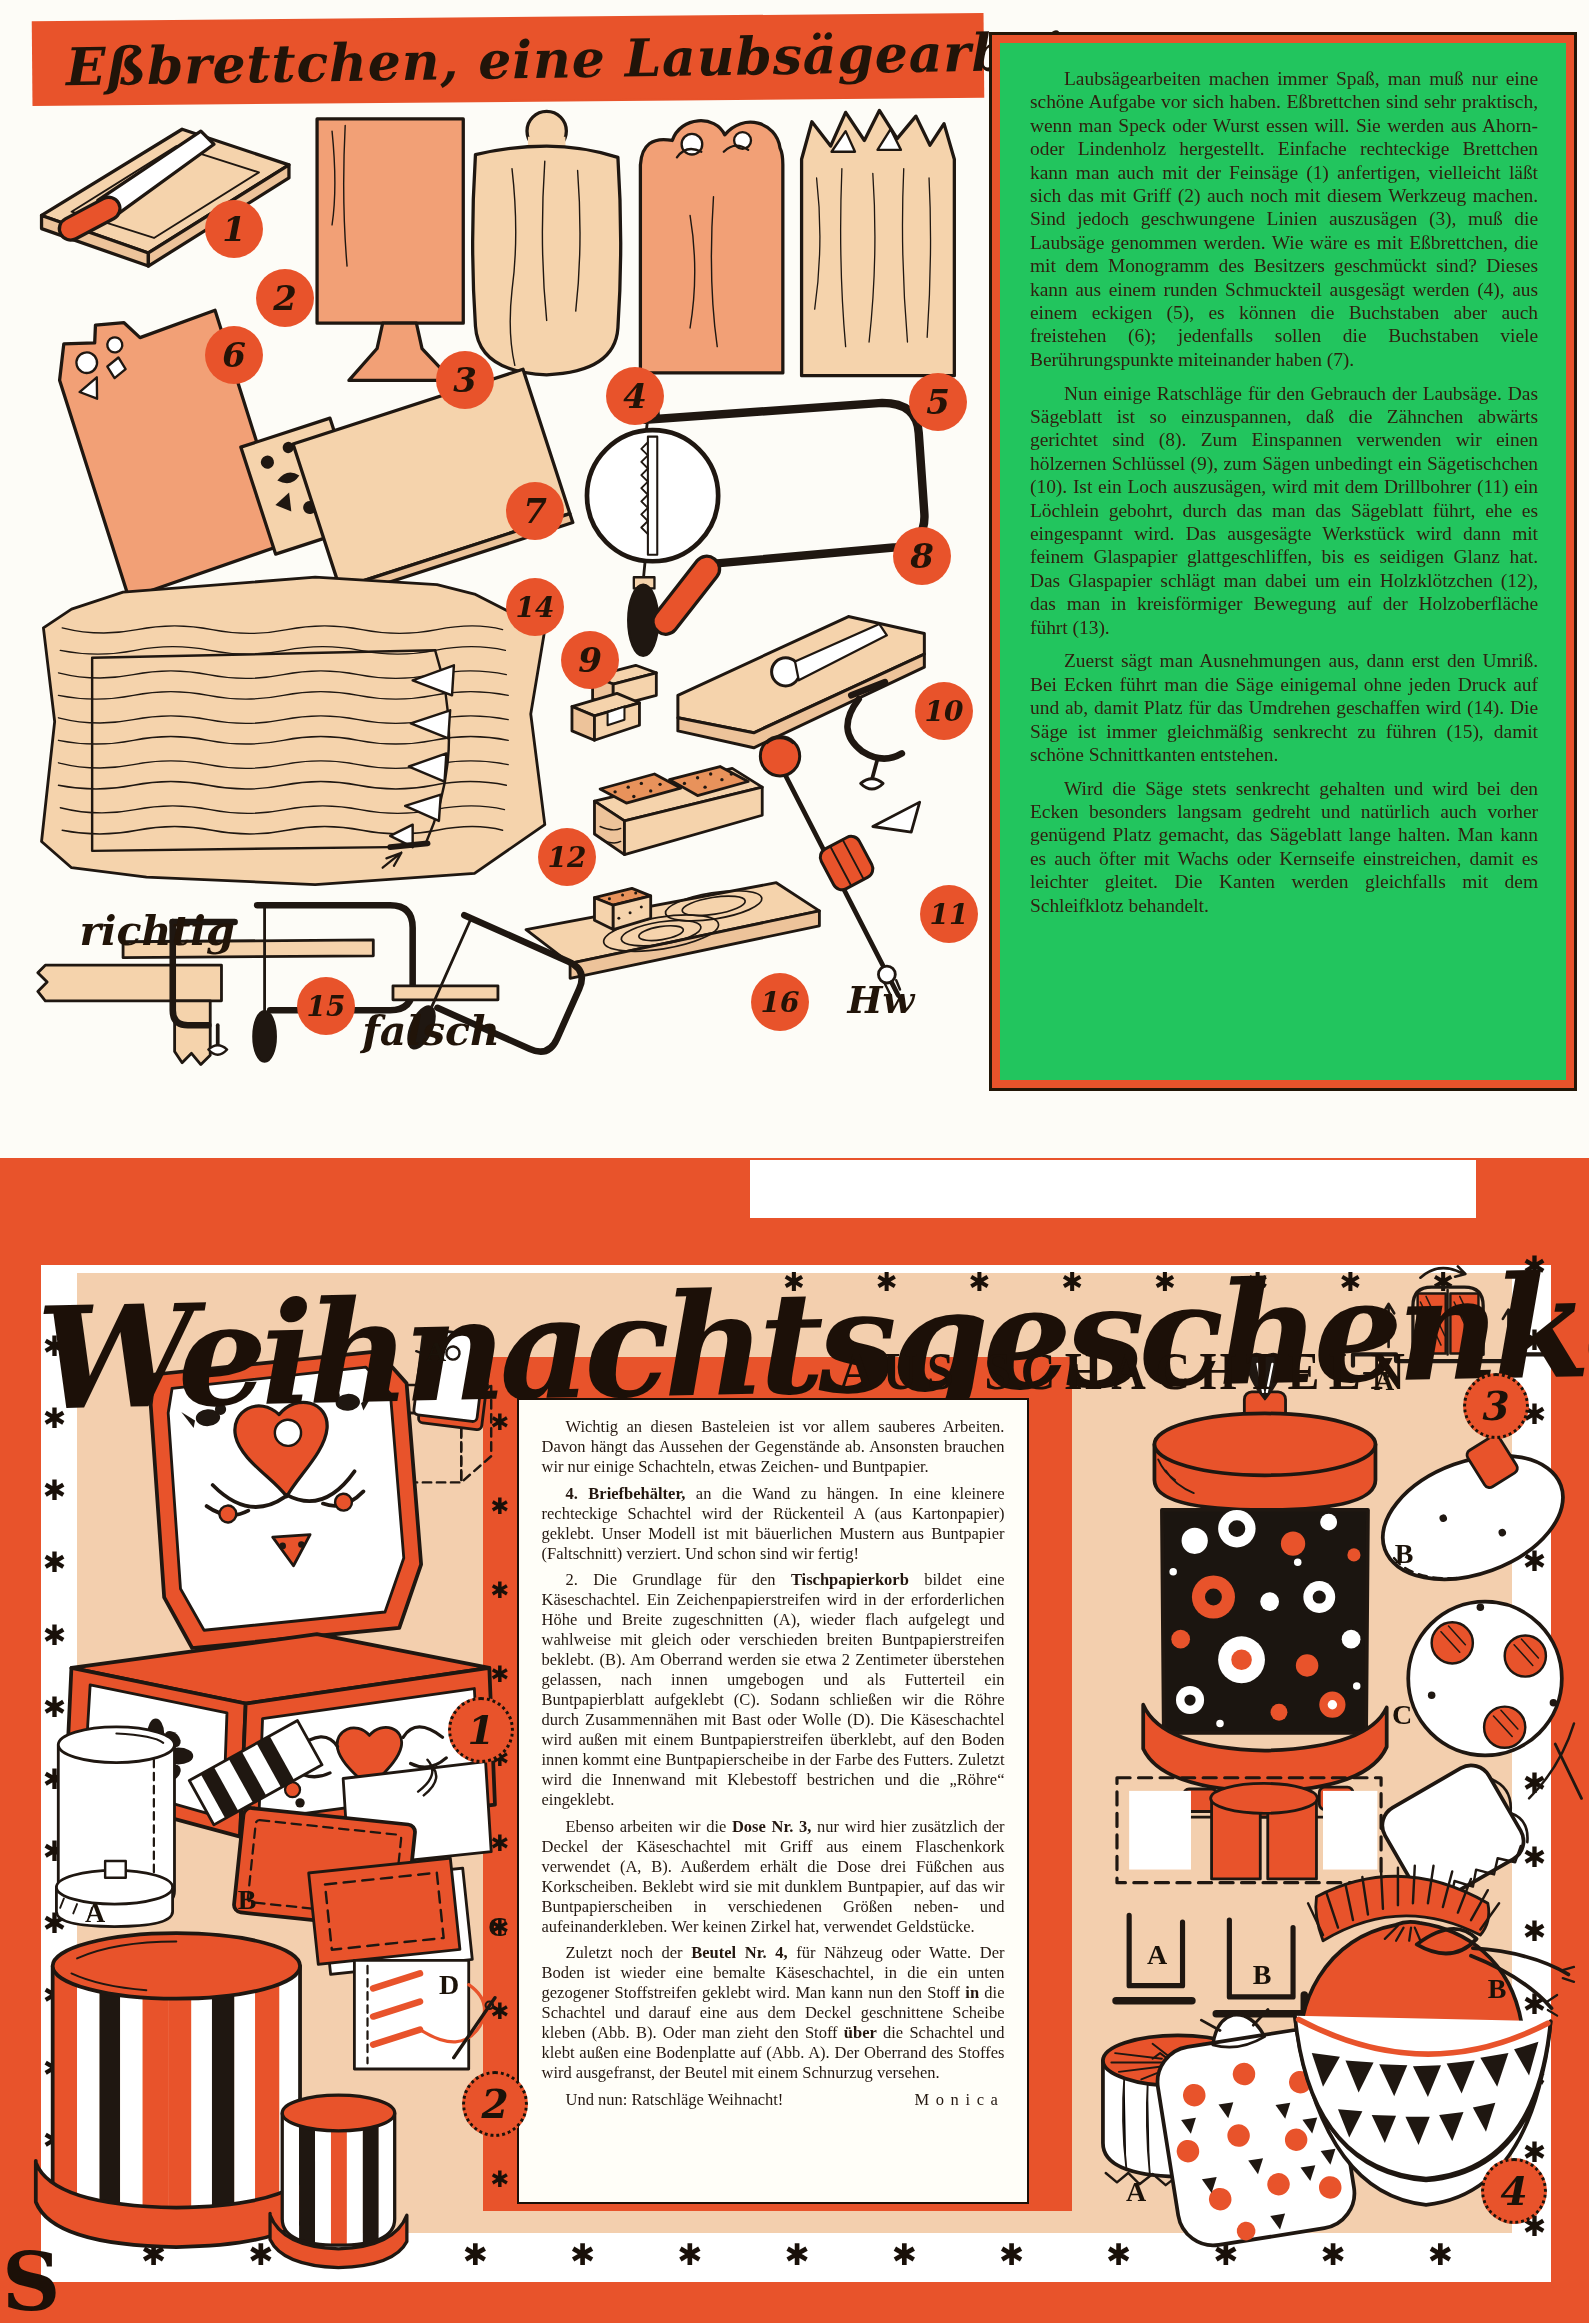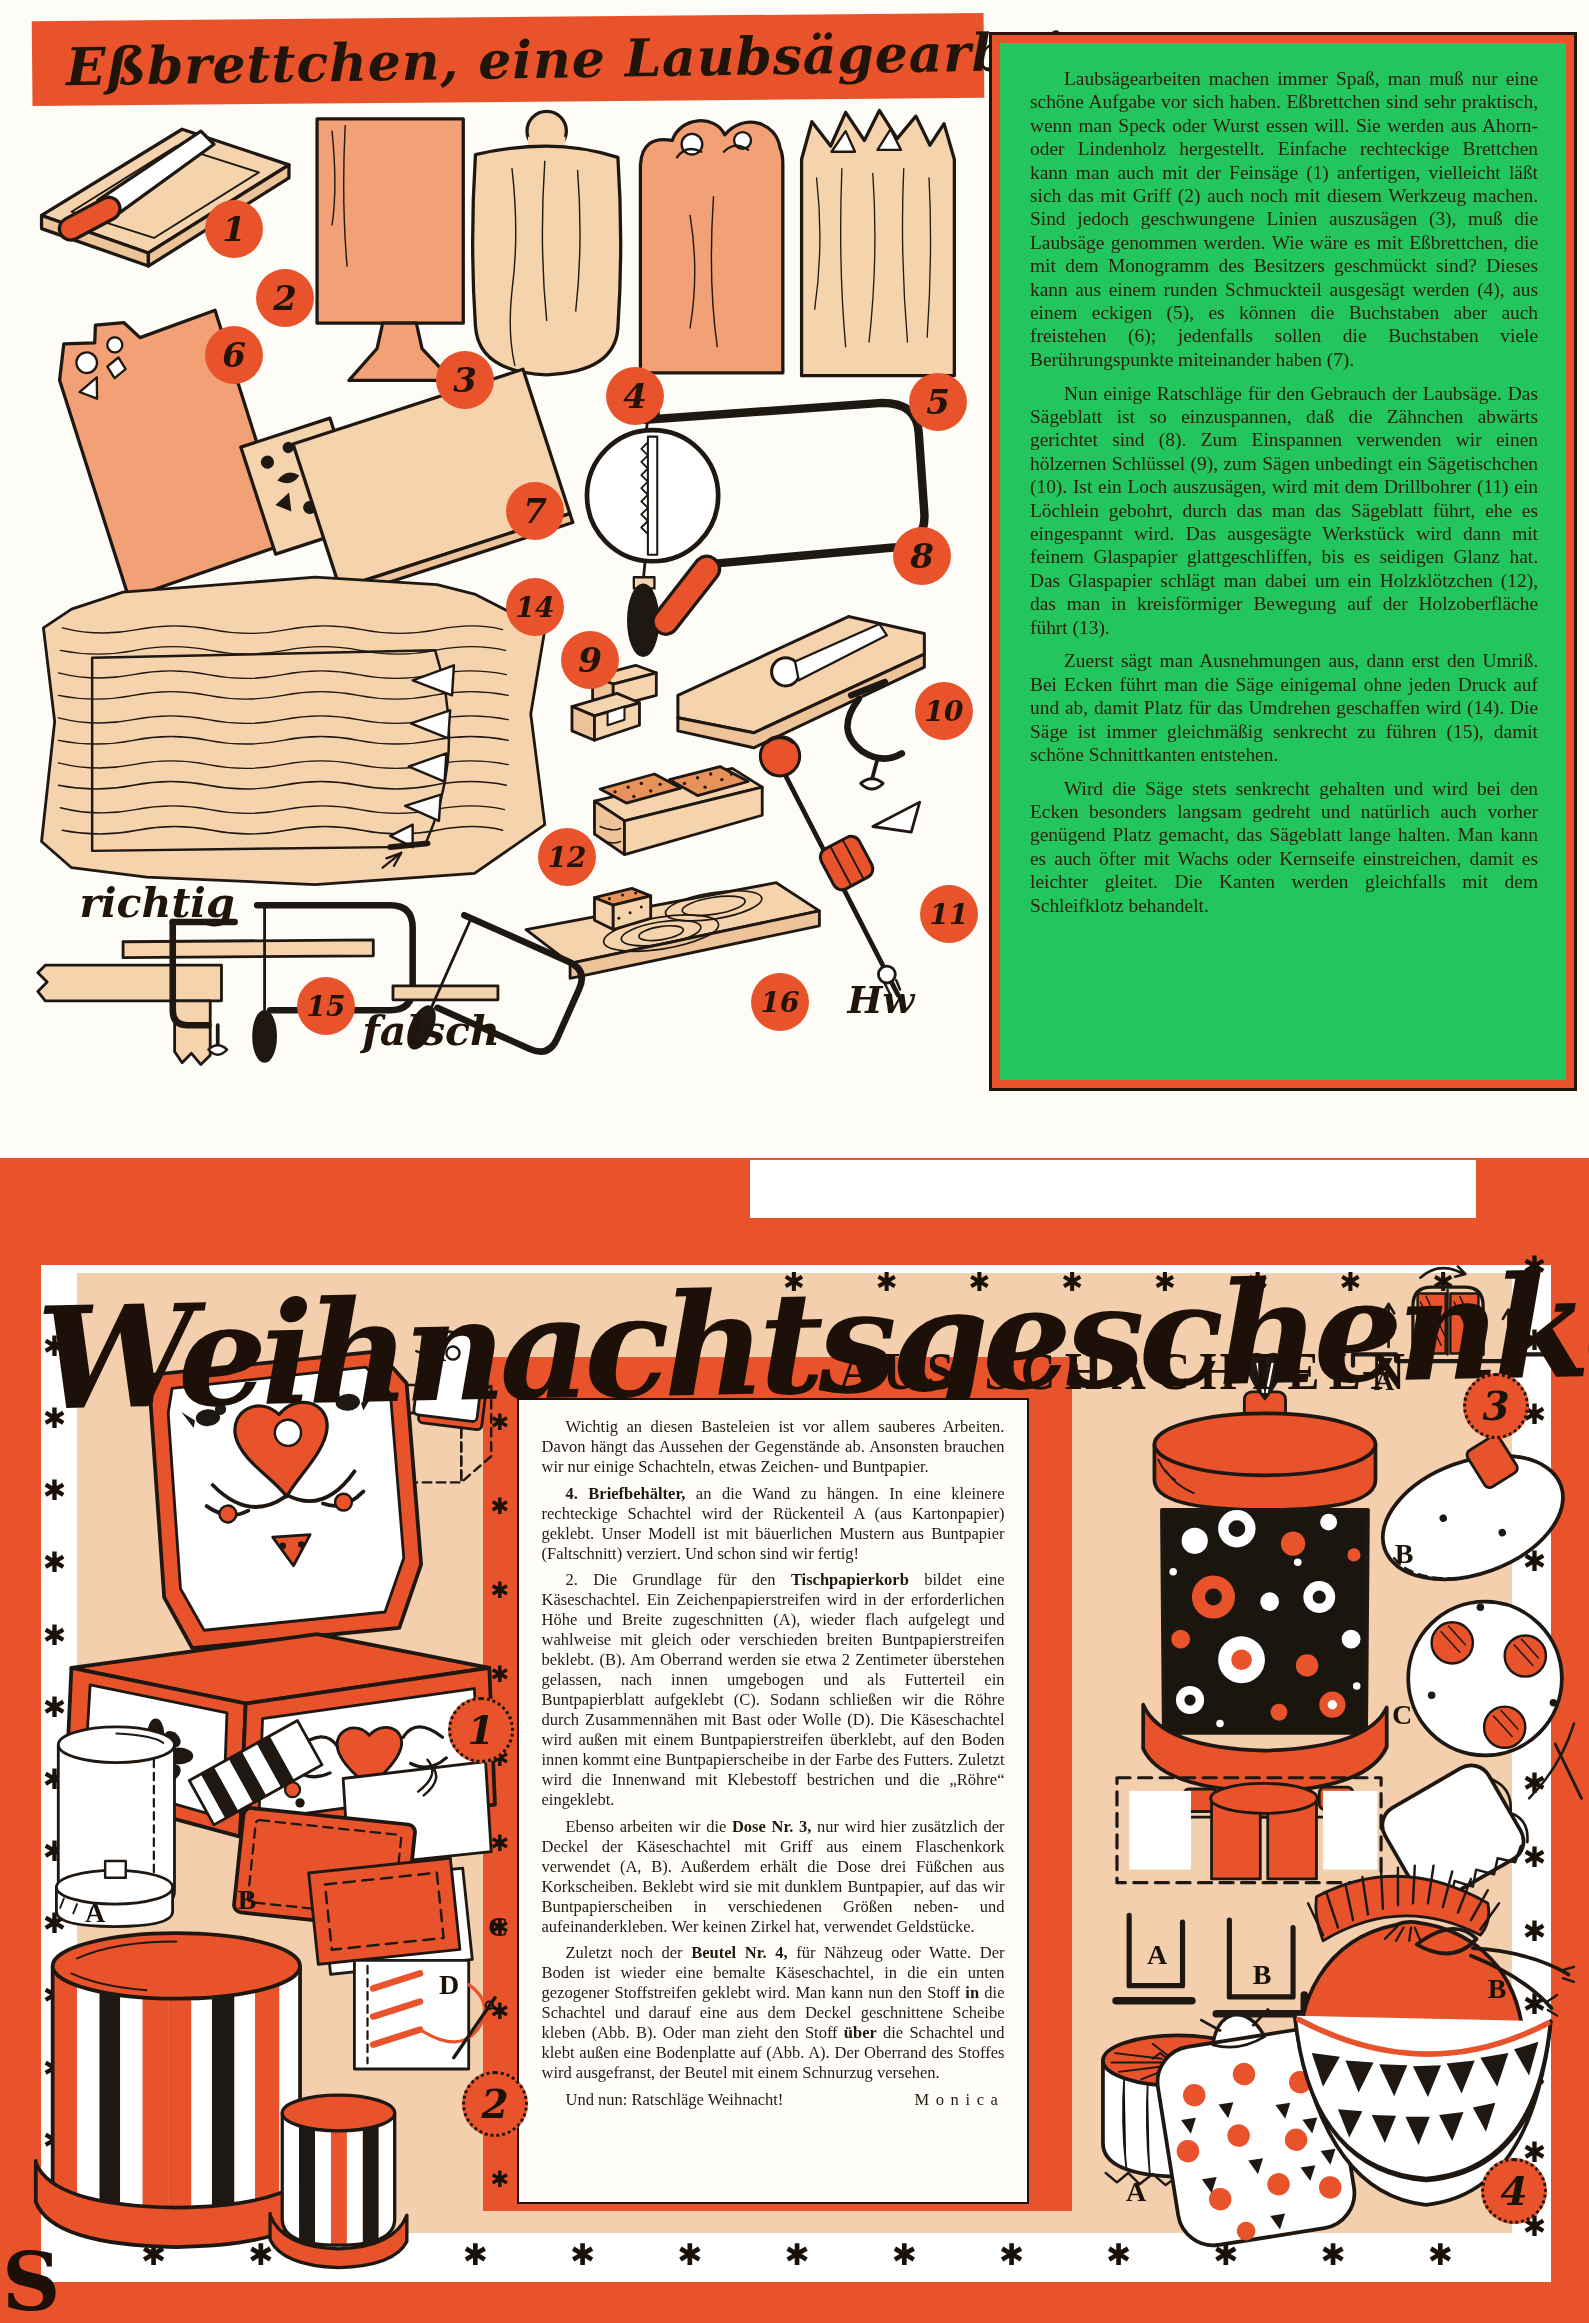--- a/index.html
+++ b/index.html
@@ -275,21 +275,21 @@
   <span class="nb" style="left:472px;top:379px">7</span>
   <span class="nb" style="left:859px;top:424px">8</span>
   <span class="nb" style="left:527px;top:528px">9</span>
   <span class="nb two" style="left:881px;top:579px">10</span>
   <span class="nb two" style="left:886px;top:782px">11</span>
   <span class="nb two" style="left:504px;top:725px">12</span>
   <span class="nb two" style="left:717px;top:870px">16</span>
   <span class="nb two" style="left:472px;top:475px">14</span>
   <span class="nb two" style="left:263px;top:874px">15</span>
 
-  <span class="script" style="left:123px;top:800px">richtig</span>
+  <span class="script" style="left:123px;top:828px">richtig</span>
   <span class="script" style="left:397px;top:928px">falsch</span>
   <span class="sig" style="left:847px;top:897px">Hw</span>
 </div>
 
 <aside class="abs tbox">
   <div class="tbox-inner">
     <p>Laubsägearbeiten machen immer Spaß, man muß nur eine schöne Aufgabe vor sich haben. Eßbrettchen sind sehr praktisch, wenn man Speck oder Wurst essen will.  Sie werden aus Ahorn- oder Lindenholz hergestellt. Einfache rechteckige Brettchen kann man auch mit der Feinsäge (1) anfertigen, vielleicht läßt sich das mit Griff (2) auch noch mit diesem Werkzeug machen.  Sind jedoch geschwungene Linien auszusägen (3), muß die Laubsäge genommen werden. Wie wäre es mit Eßbrettchen, die mit dem Monogramm des Besitzers geschmückt sind? Dieses kann aus einem runden Schmuckteil ausgesägt werden (4), aus einem eckigen (5), es können die Buchstaben aber auch freistehen (6); jedenfalls sollen die Buchstaben viele Berührungspunkte miteinander haben (7).</p>
     <p>Nun einige Ratschläge für den Gebrauch der Laubsäge. Das Sägeblatt ist so einzuspannen, daß die Zähnchen abwärts gerichtet sind (8). Zum Einspannen verwenden wir einen hölzernen Schlüssel (9), zum Sägen unbedingt ein Sägetischchen (10). Ist ein Loch auszusägen, wird mit dem Drillbohrer (11) ein Löchlein gebohrt, durch das man das Sägeblatt führt, ehe es eingespannt wird. Das ausgesägte Werkstück wird dann mit feinem Glaspapier glattgeschliffen, bis es seidigen Glanz hat. Das Glaspapier schlägt man dabei um ein Holzklötzchen (12), das man in kreisförmiger Bewegung auf der Holzoberfläche führt (13).</p>
     <p>Zuerst sägt man Ausnehmungen aus, dann erst den Umriß. Bei Ecken führt man die Säge einigemal ohne jeden Druck auf und ab, damit Platz für das Umdrehen geschaffen wird (14). Die Säge ist immer gleichmäßig senkrecht zu führen (15), damit schöne Schnittkanten entstehen.</p>
     <p>Wird die Säge stets senkrecht gehalten und wird bei den Ecken besonders langsam gedreht und natürlich auch vorher genügend Platz gemacht, das Sägeblatt lange halten.  Man kann es auch öfter mit Wachs oder Kernseife einstreichen, damit es leichter gleitet. Die Kanten werden gleichfalls mit dem Schleifklotz behandelt.</p>

